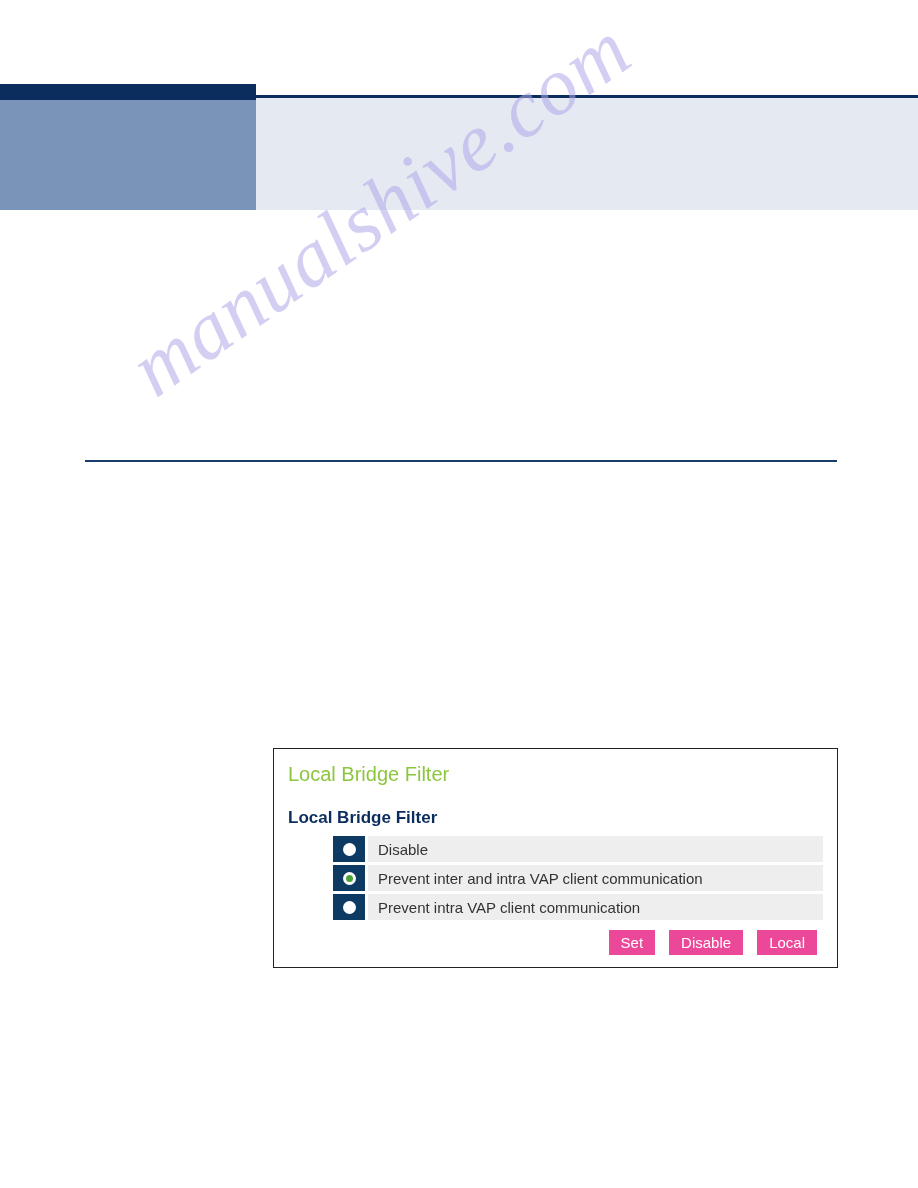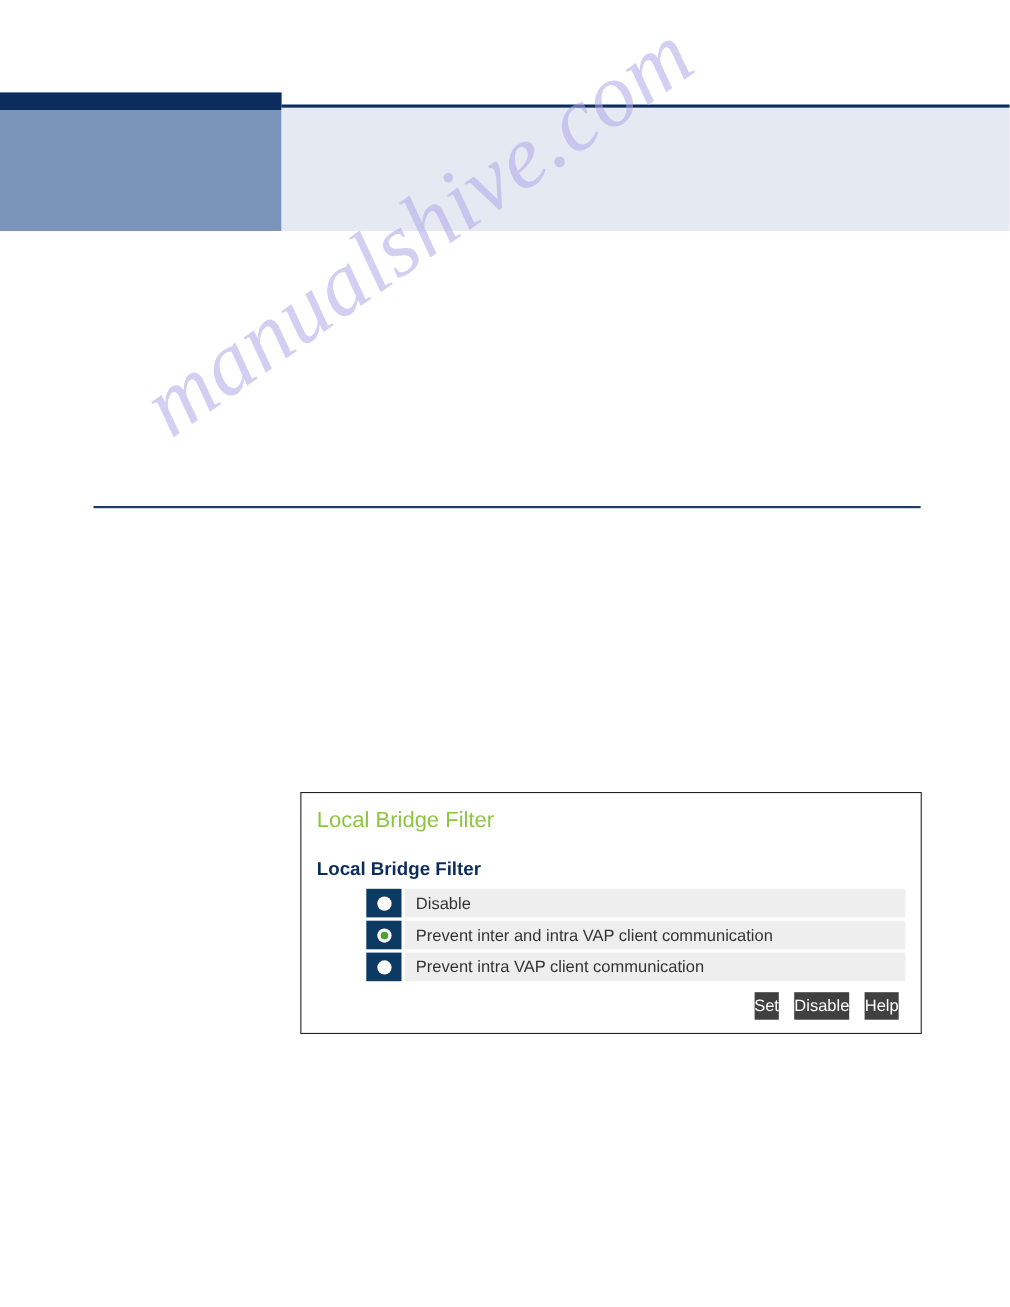--- a/index.html
+++ b/index.html
@@ -60,21 +60,21 @@
   .section-line {
     position: absolute;
     top: 460px;
     left: 85px;
     width: 752px;
     height: 2px;
     background: #1a3d6b;
   }
   .config-panel {
     position: absolute;
-    top: 720px;
+    top: 748px;
     left: 273px;
     width: 565px;
     border: 1px solid #222;
     background: #ffffff;
     padding: 14px 14px 12px 14px;
   }
   .panel-title {
     color: #8cc63f;
     font-size: 20px;
     font-weight: 400;
@@ -129,25 +129,25 @@
     text-align: right;
   }
   .button-row {
     display: flex;
     justify-content: flex-end;
     gap: 14px;
     margin-top: 10px;
     padding-right: 6px;
   }
   .btn {
-    background: #404040;
+    background: #ec4899;
     color: #ffffff;
     border: none;
     font-size: 15px;
-    padding: 4px 0;
+    padding: 4px 12px;
     cursor: pointer;
   }
 </style>
 </head>
 <body>
 
 <div class="top-dark-bar"></div>
 <div class="top-line"></div>
 <div class="header-left"></div>
 <div class="header-right"></div>
@@ -179,15 +179,15 @@
   <div class="radio-row">
     <div class="radio-cell">
       <div class="radio-outer"></div>
     </div>
     <div class="radio-label-cell">Prevent intra VAP client communication</div>
   </div>
 
   <div class="button-row">
     <button class="btn">Set</button>
     <button class="btn">Disable</button>
-    <button class="btn">Help</button>
+    <button class="btn">Local</button>
   </div>
 </div>
 
 </body></html>

